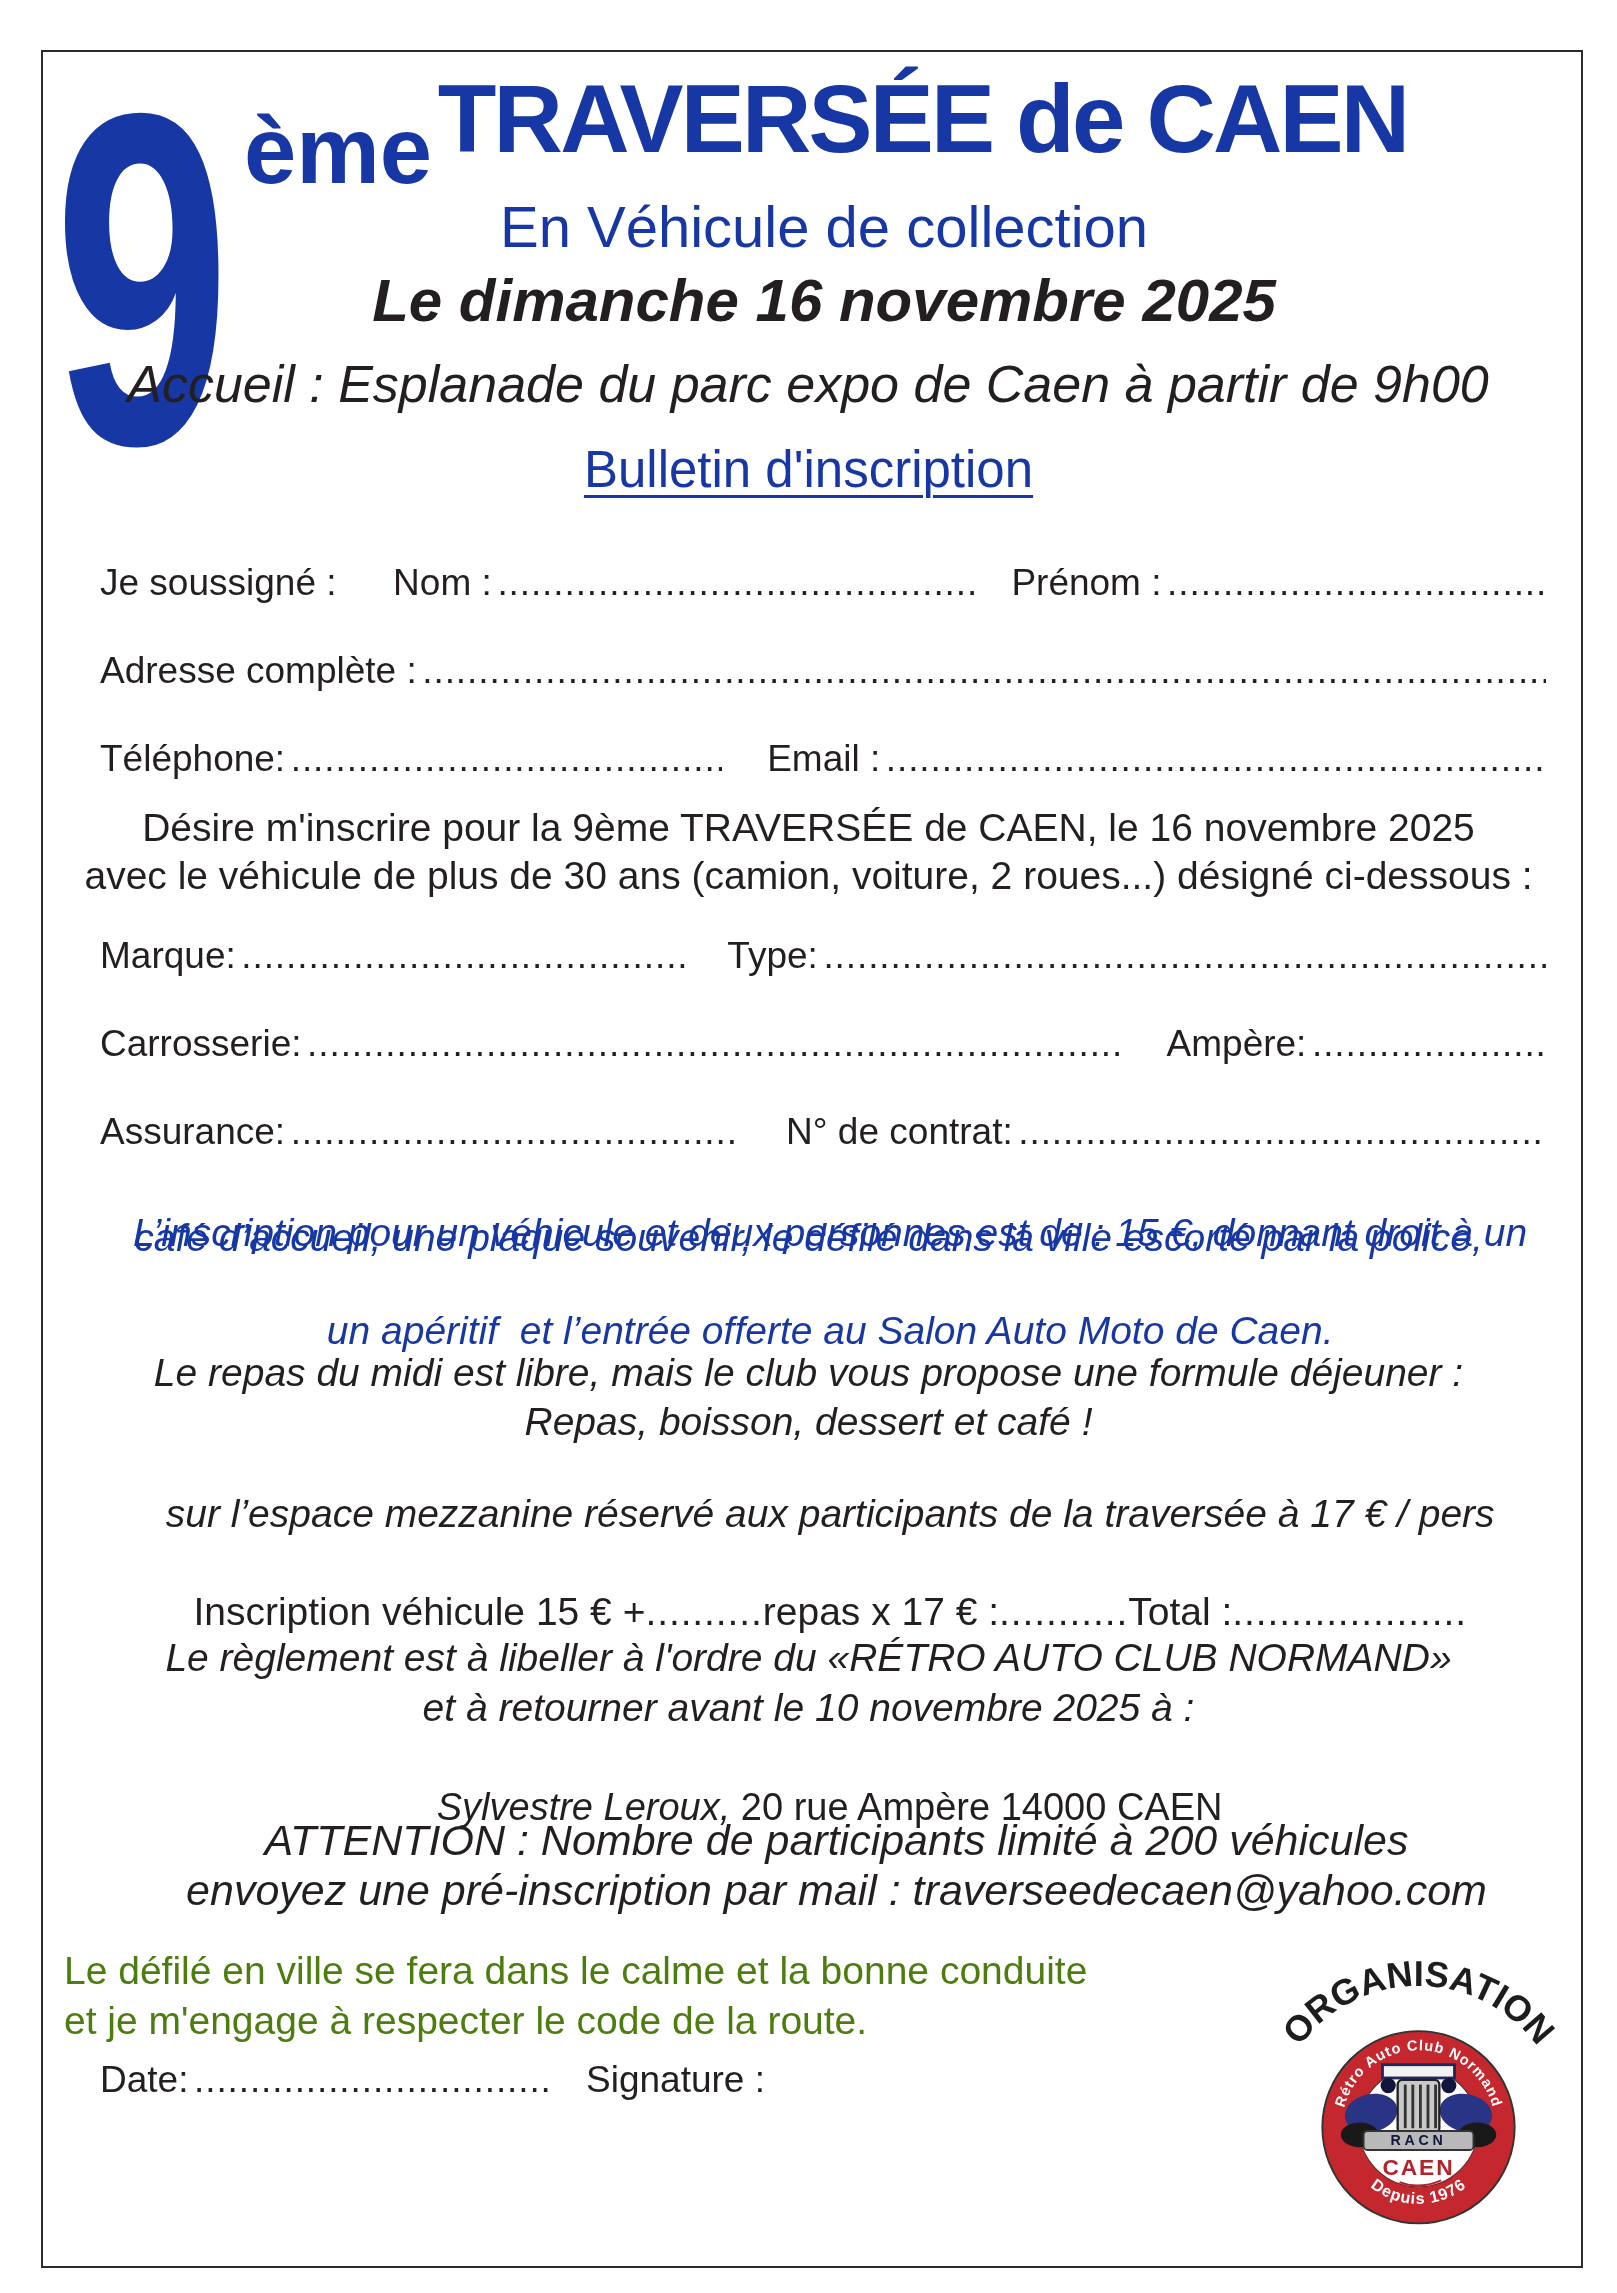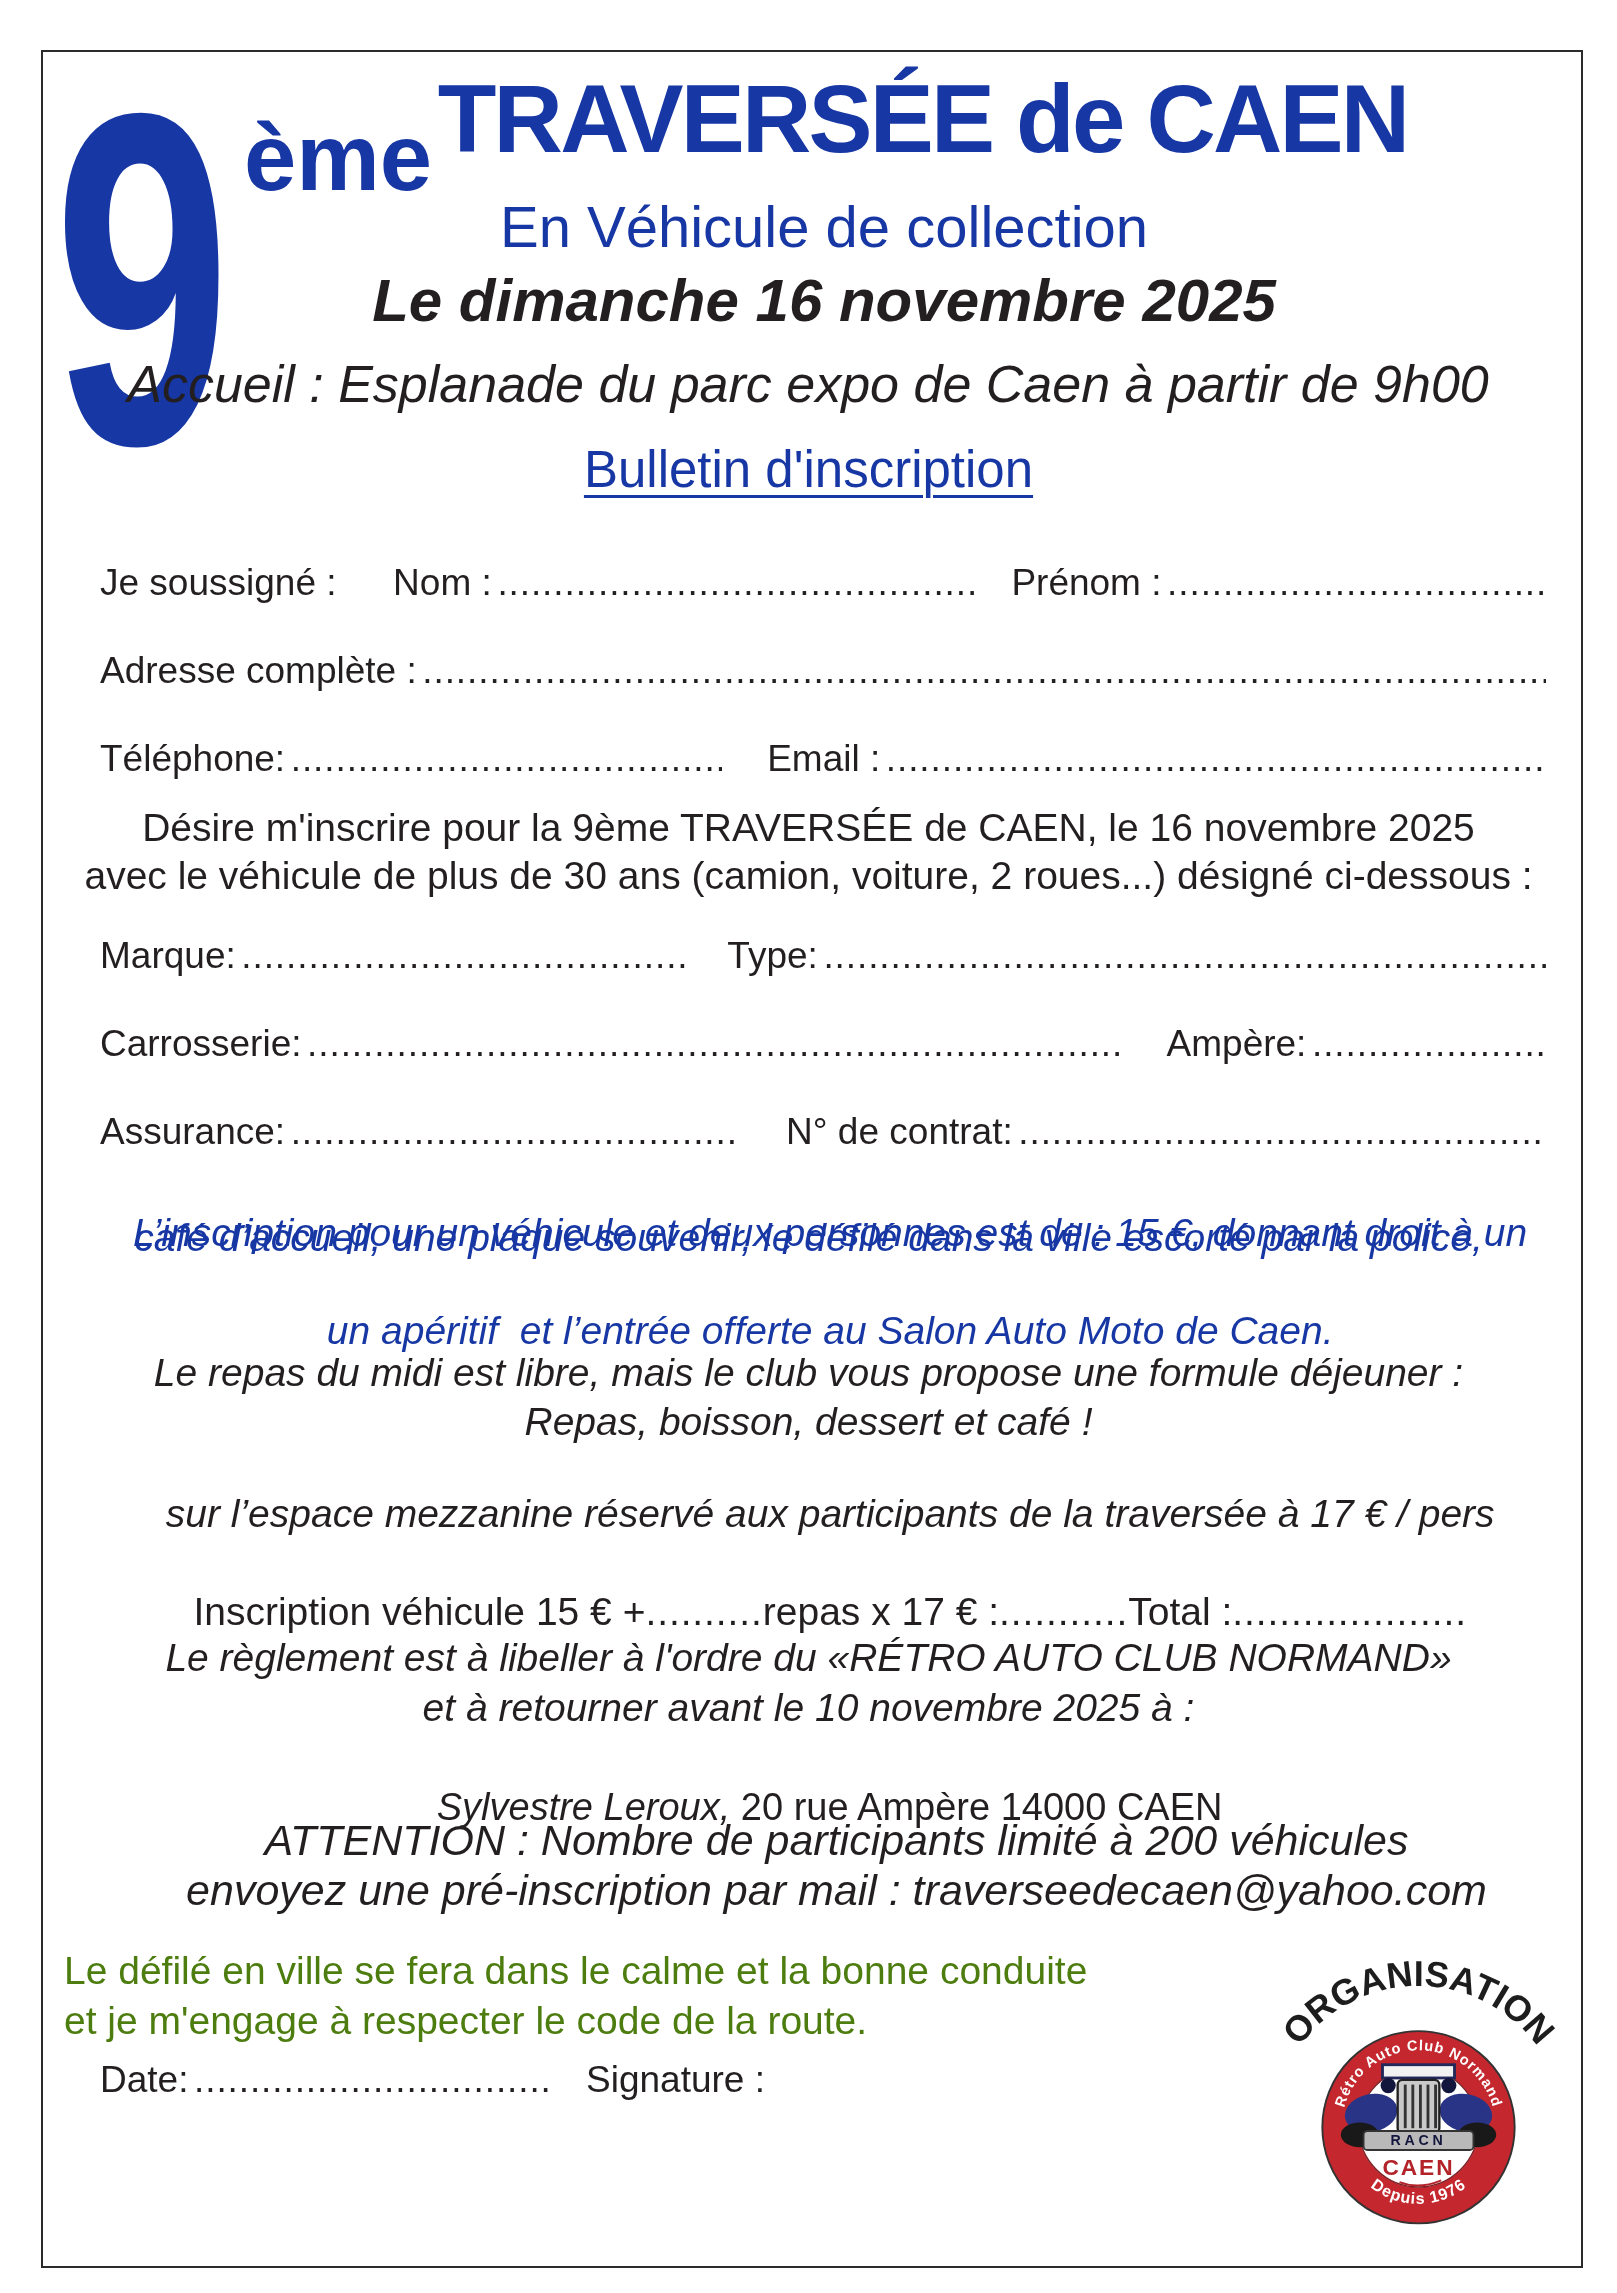--- a/index.html
+++ b/index.html
@@ -9,21 +9,21 @@
   }
   .frame{position:absolute;left:41px;top:50px;width:1542px;height:2218px;
     border:2.8px solid #2b2b2b;box-sizing:border-box;}
   .abs{position:absolute;white-space:pre;}
   .blue{color:#1737a4;}
   .it{font-style:italic;}
   .b{font-weight:normal;}
   
   .nine{left:54px;top:43px;font-size:473px;line-height:1;font-weight:bold;color:#1737a4;
     transform:scaleX(.67);transform-origin:left top;letter-spacing:0;}
-  .eme{left:244px;top:97px;font-size:94px;font-weight:bold;color:#1737a4;margin-top:7px;}
+  .eme{left:244px;top:97px;font-size:94px;font-weight:bold;color:#1737a4;}
   .title{left:309px;top:64px;width:1227px;text-align:center;font-size:96px;font-weight:bold;
     letter-spacing:-2.8px;color:#1737a4;}
   .subtitle{left:215px;top:193px;width:1218px;text-align:center;font-size:58px;color:#1737a4;}
   .dateline{left:215px;top:266px;width:1218px;text-align:center;font-size:60px;font-weight:bold;font-style:italic;}
   .accueil{left:37px;top:354px;width:1542px;text-align:center;font-size:52px;font-style:italic;}
   .bulletin{left:0;top:440px;width:1617px;text-align:center;font-size:51px;color:#1737a4;
     text-decoration:underline;text-decoration-thickness:2.8px;text-underline-offset:7.5px;}
   
   .row{position:absolute;left:64px;width:1482px;display:flex;align-items:baseline;
     font-size:37px;white-space:pre;overflow:hidden;}

